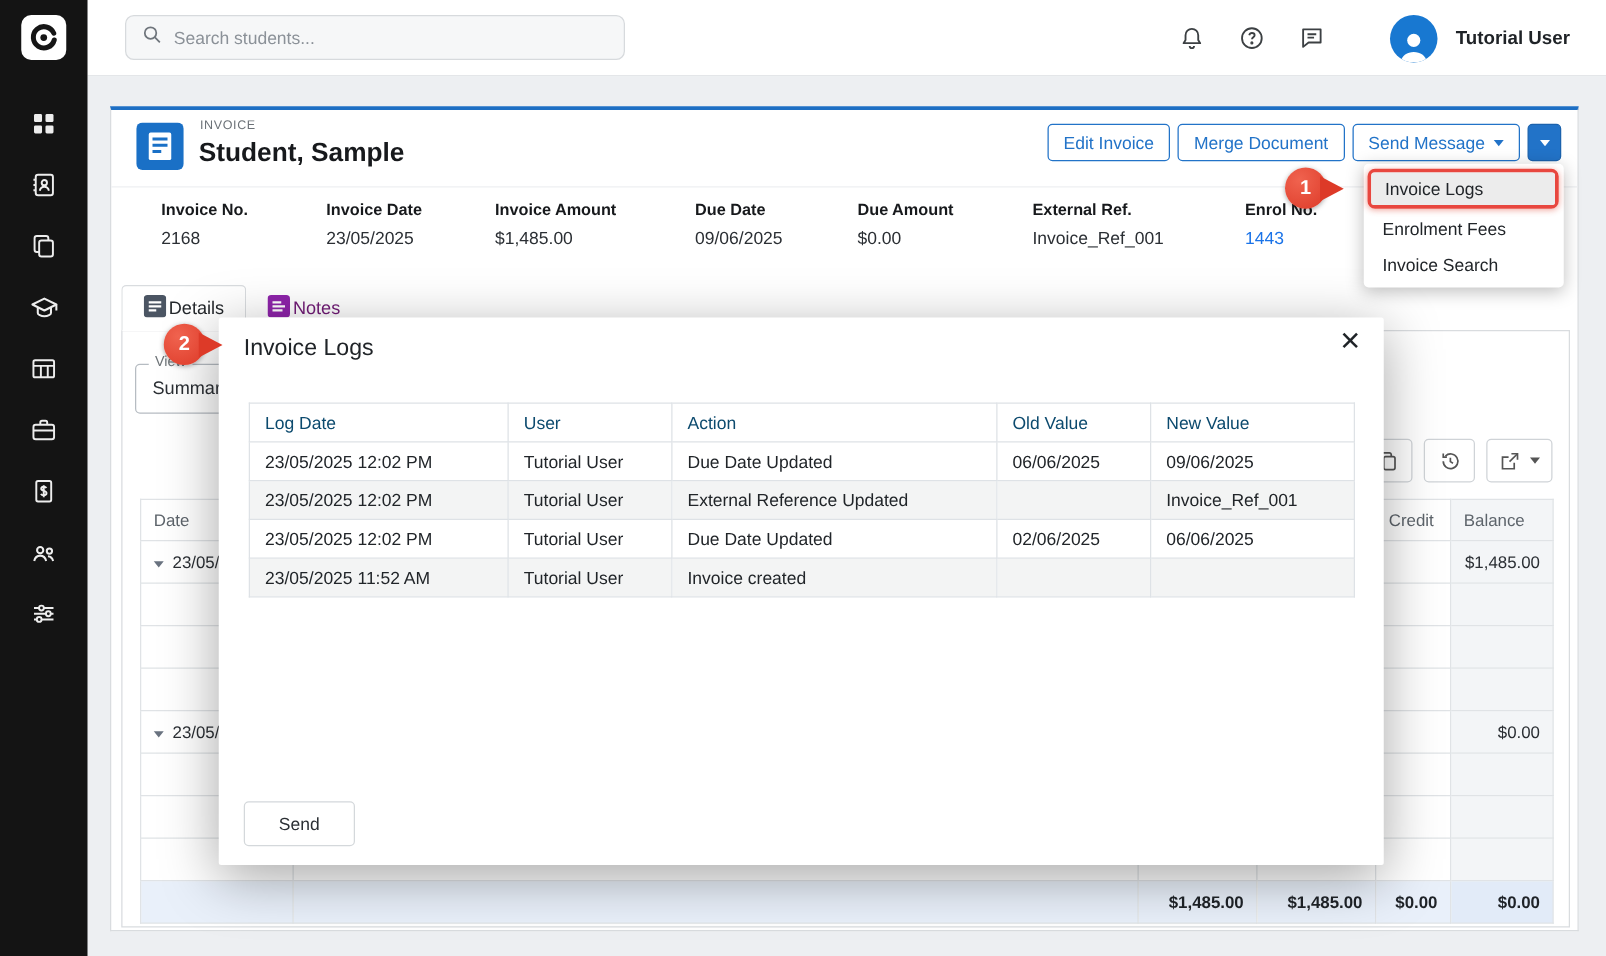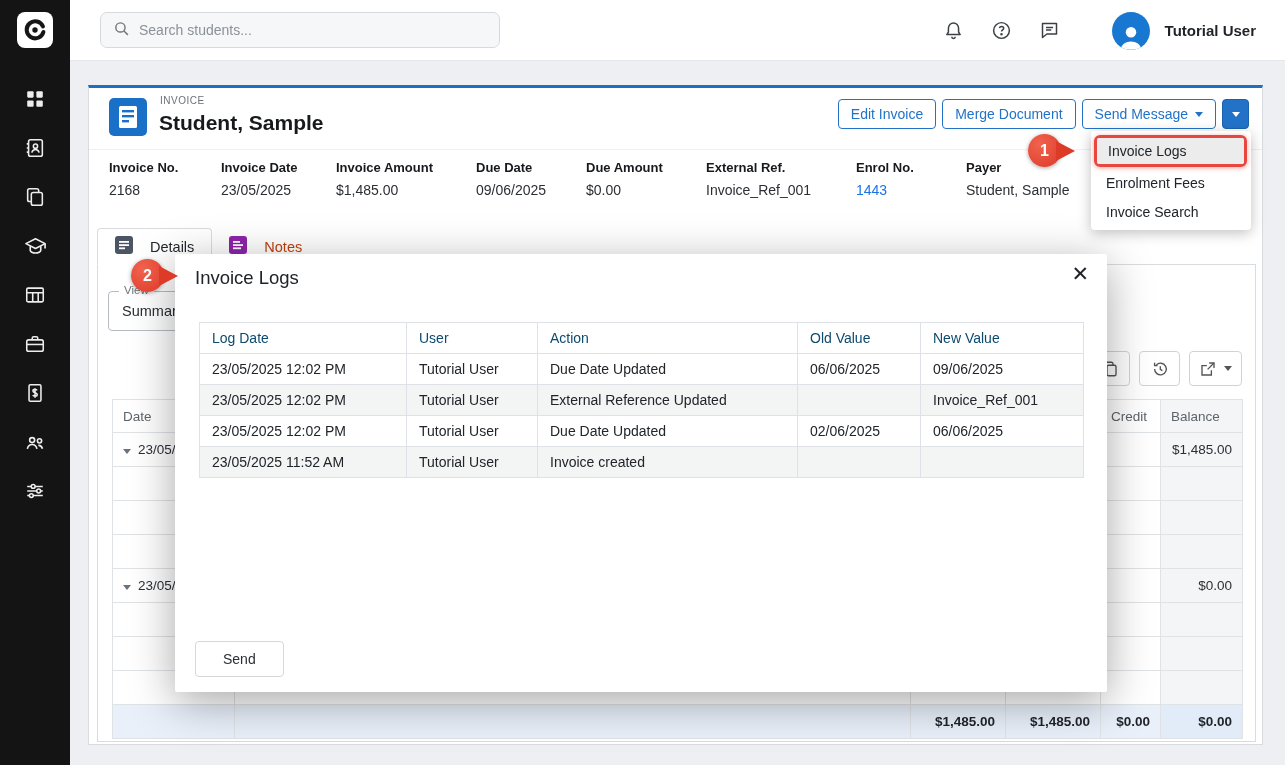--- a/index.html
+++ b/index.html
@@ -30,31 +30,31 @@
   .inv-icon { position:absolute; left:20px; top:10px; width:38px; height:38px; }
   .kicker { position:absolute; left:71px; top:7px; font-size:10px; color:#6b7177; letter-spacing:.5px; }
   .title { position:absolute; left:70px; top:23px; font-size:21px; font-weight:bold; color:#17191c; }
   .hdr-actions { position:absolute; right:13px; top:11px; display:flex; gap:6px; }
   .btn-outline { height:30px; padding:0 12px; border:1px solid #2273c8; border-radius:4px; background:#fff; color:#2273c8; font-size:14px; display:flex; align-items:center; gap:7px; cursor:pointer; font-family:"Liberation Sans",sans-serif; }
   .btn-caret { width:27px; height:30px; background:#2273c8; border:1px solid #1b62ad; border-radius:4px; display:flex; align-items:center; justify-content:center; cursor:pointer; }
   .caret-down { width:0; height:0; border-left:4px solid transparent; border-right:4px solid transparent; border-top:5px solid currentColor; display:inline-block; }
   .btn-caret .caret-down { color:#fff; }
 
   .inv-meta { position:absolute; left:20px; top:72px; display:flex; }
-  .meta-item { padding-right:10px; }
+  .meta-item { padding-right:10px;margin-left:20px; }
   .mw1{width:112px}.mw2{width:115px}.mw3{width:140px}.mw4{width:110px}.mw5{width:120px}.mw6{width:150px}.mw7{width:110px}
   .meta-label { font-size:13px; font-weight:bold; color:#17191c; margin-bottom:7px; }
   .meta-value { font-size:14px; color:#2b2f34; }
   .meta-value.link { color:#1a73e8; cursor:pointer; }
 
   
   .tabs { position:absolute; left:8px; top:140px; display:flex; z-index:2; }
-  .tab { height:37px; display:flex; align-items:center; gap:17px; padding:0 17px; font-size:14.5px; cursor:pointer; }
+  .tab { height:37px; display:flex; align-items:center; gap:2px; padding:0 17px; font-size:14.5px; cursor:pointer; }
   .tab.active { background:#fff; border:1px solid #d9dcdf; border-bottom:1px solid #fff; border-radius:4px 4px 0 0; color:#24282c; }
-  .tab.inactive { color:#c2410c; }
+  .tab.inactive { color:#701a75; }
 
   .tab-box { position:absolute; left:8px; top:176px; width:1159px; height:478px; border:1px solid #d9dcdf; background:#fff; }
 
   .mat-select { position:absolute; left:10px; top:26px; width:150px; height:40px; border:1px solid #b6bcc2; border-radius:4px; cursor:pointer; }
   .mat-label { position:absolute; left:10px; top:-8px; background:#fff; padding:0 5px; font-size:11.5px; color:#6f7579; }
   .mat-value { position:absolute; left:13px; top:11px; font-size:14.5px; color:#2b2f34; }
 
   .toolbar { position:absolute; right:13px; top:86px; display:flex; gap:9px; }
   .icon-btn { height:35px; min-width:41px; border:1px solid #cfd3d7; border-radius:4px; background:#fff; display:flex; align-items:center; justify-content:center; gap:7px; cursor:pointer; padding:0 9px; color:#555; }
 

